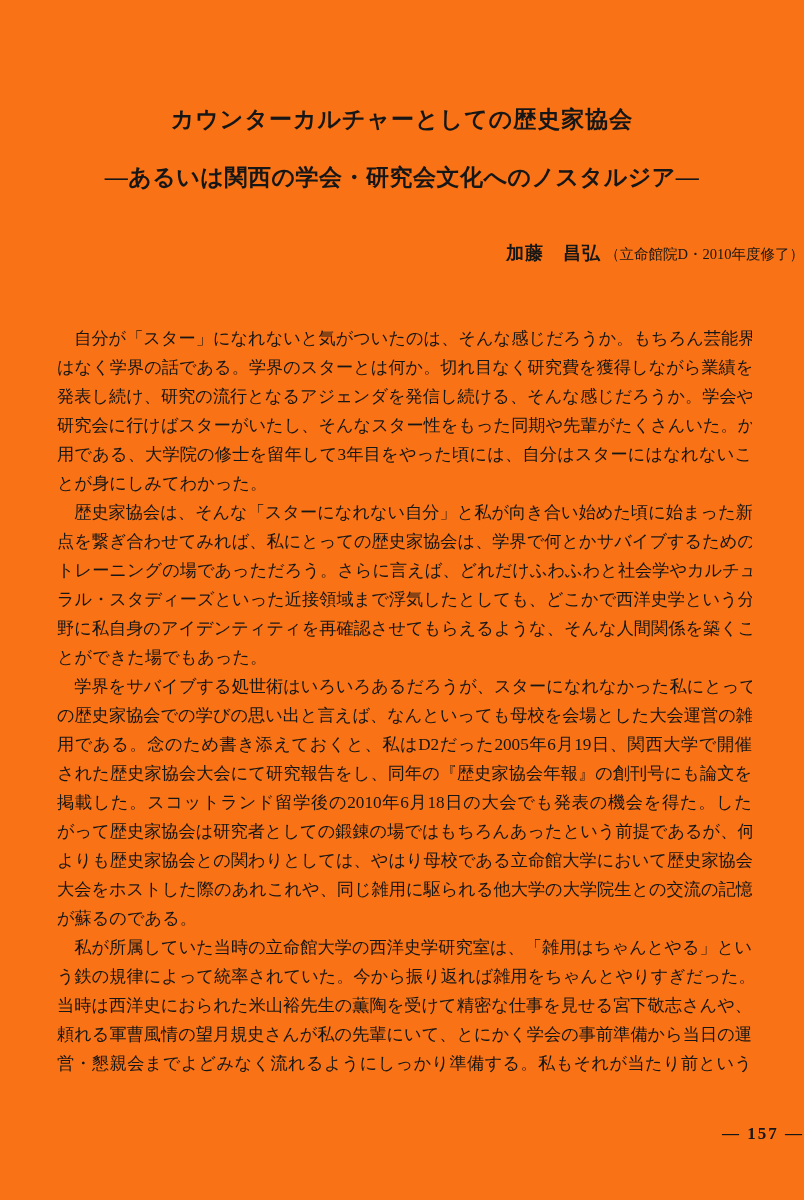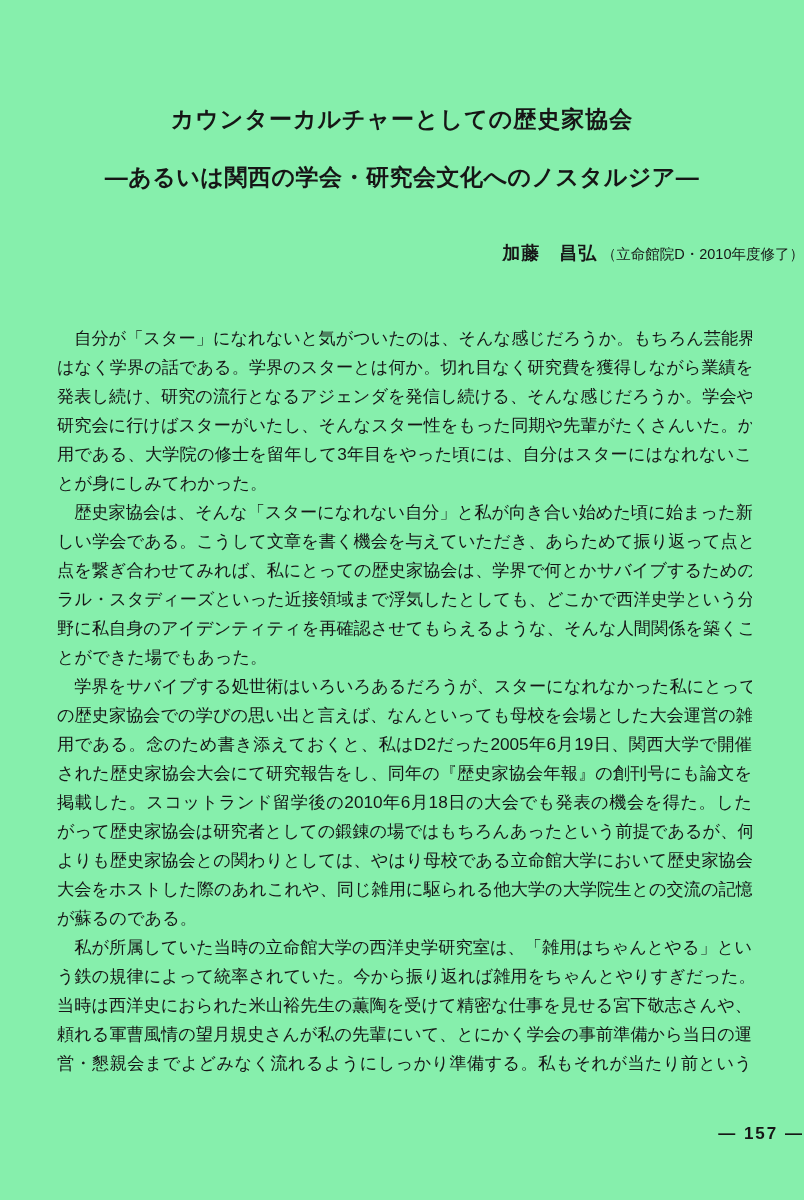--- a/index.html
+++ b/index.html
@@ -5,23 +5,23 @@
   html, body {
     margin: 0;
     padding: 0;
     background: #e9e9e9;
   }
   .page {
     position: relative;
     width: 804px;
     height: 1200px;
     margin: 0 auto;
-    background: #86efac;
+    background: #f97316;
     color: #161616;
-    font-family: Liberation Sans, sans-serif;
+    font-family: Liberation Serif, serif;
     overflow: hidden;
   }
   .title {
     position: absolute;
     top: 106px;
     left: 0;
     width: 100%;
     text-align: center;
     font-size: 23px;
     font-weight: 700;
@@ -108,22 +108,22 @@
       <div class="para">
         <div class="line">　自分が「スター」になれないと気がついたのは、そんな感じだろうか。もちろん芸能界で</div>
         <div class="line">はなく学界の話である。学界のスターとは何か。切れ目なく研究費を獲得しながら業績を</div>
         <div class="line">発表し続け、研究の流行となるアジェンダを発信し続ける、そんな感じだろうか。学会や</div>
         <div class="line">研究会に行けばスターがいたし、そんなスター性をもった同期や先輩がたくさんいた。か</div>
         <div class="line">用である、大学院の修士を留年して3年目をやった頃には、自分はスターにはなれないこ</div>
         <div class="line line-last">とが身にしみてわかった。</div>
       </div>
       <div class="para">
         <div class="line">　歴史家協会は、そんな「スターになれない自分」と私が向き合い始めた頃に始まった新</div>
-        <div class="line">しい学会である。こうして文章を書く機会を与えていただき、あらためて振り返って点と</div>
         <div class="line">点を繋ぎ合わせてみれば、私にとっての歴史家協会は、学界で何とかサバイブするための</div>
+        <div class="line">トレーニングの場であっただろう。さらに言えば、どれだけふわふわと社会学やカルチュ</div>
         <div class="line">ラル・スタディーズといった近接領域まで浮気したとしても、どこかで西洋史学という分</div>
         <div class="line">野に私自身のアイデンティティを再確認させてもらえるような、そんな人間関係を築くこ</div>
         <div class="line line-last">とができた場でもあった。</div>
       </div>
       <div class="para">
         <div class="line">　学界をサバイブする処世術はいろいろあるだろうが、スターになれなかった私にとって</div>
         <div class="line">の歴史家協会での学びの思い出と言えば、なんといっても母校を会場とした大会運営の雑</div>
         <div class="line">用である。念のため書き添えておくと、私はD2だった2005年6月19日、関西大学で開催</div>
         <div class="line">された歴史家協会大会にて研究報告をし、同年の『歴史家協会年報』の創刊号にも論文を</div>
         <div class="line">掲載した。スコットランド留学後の2010年6月18日の大会でも発表の機会を得た。した</div>

